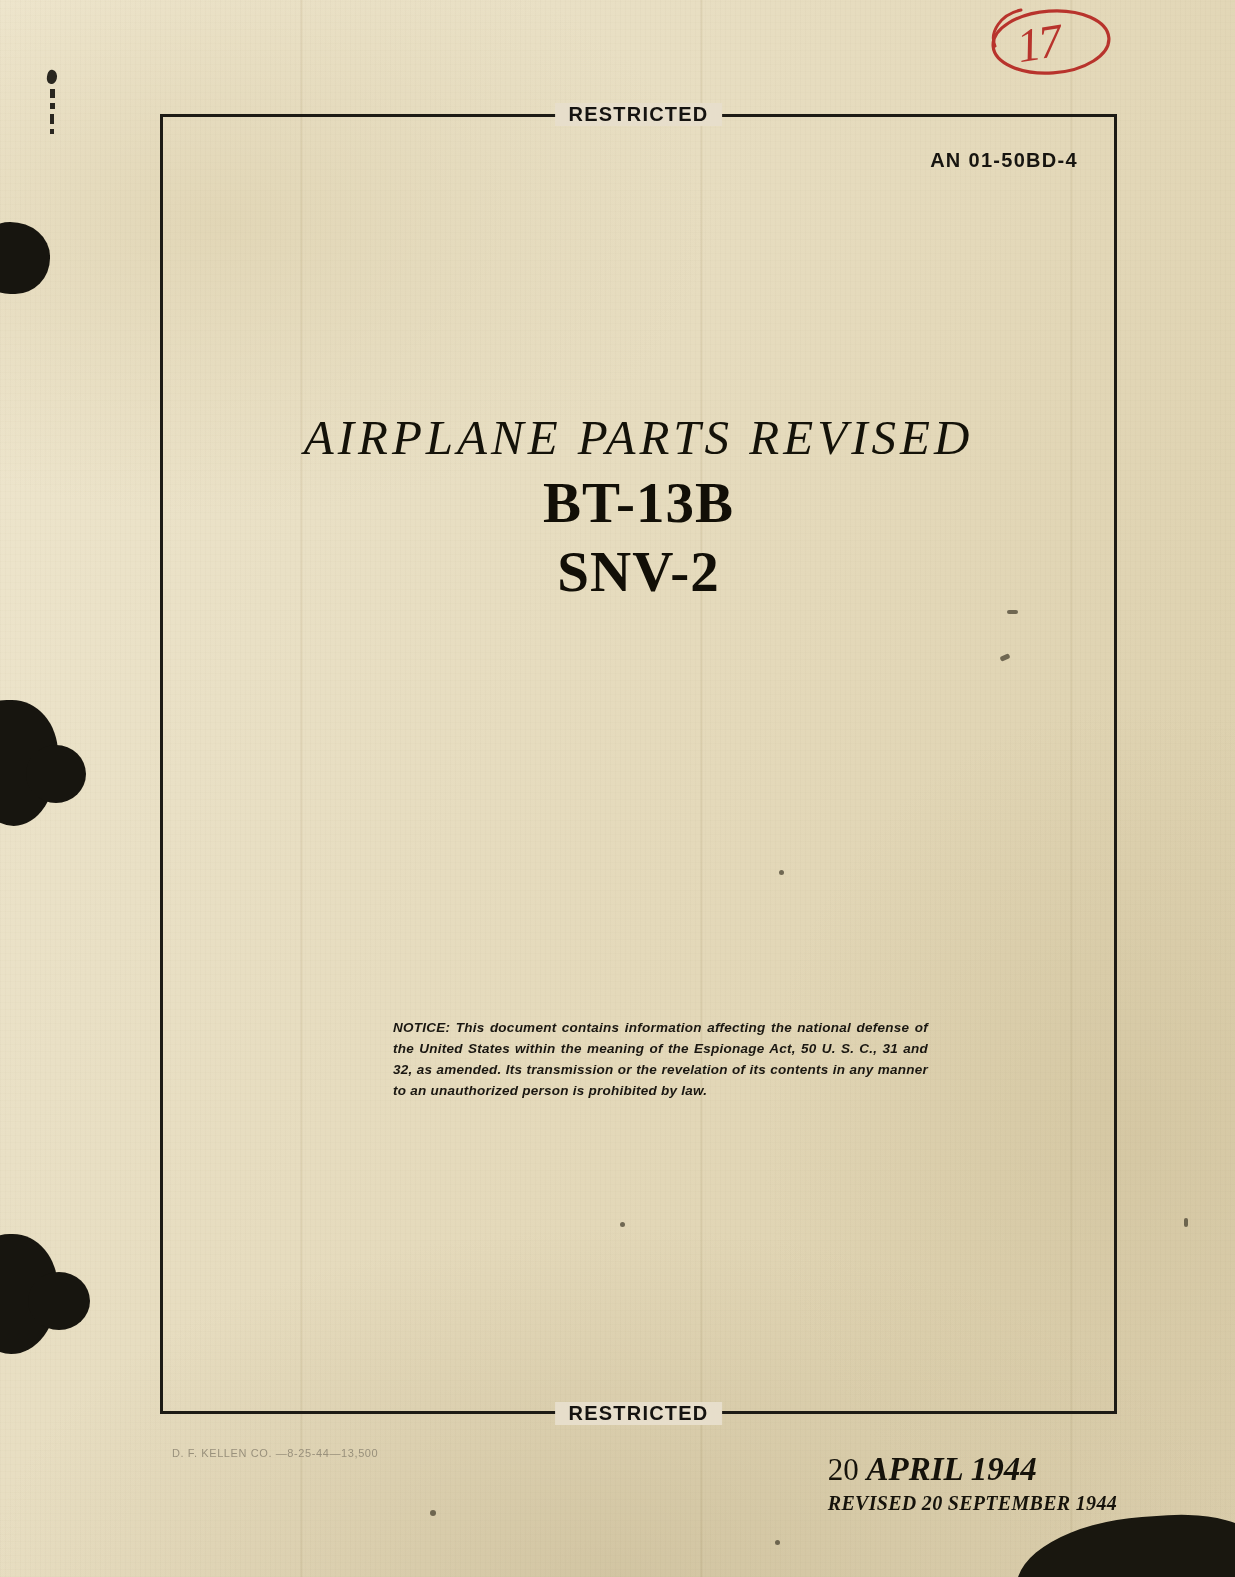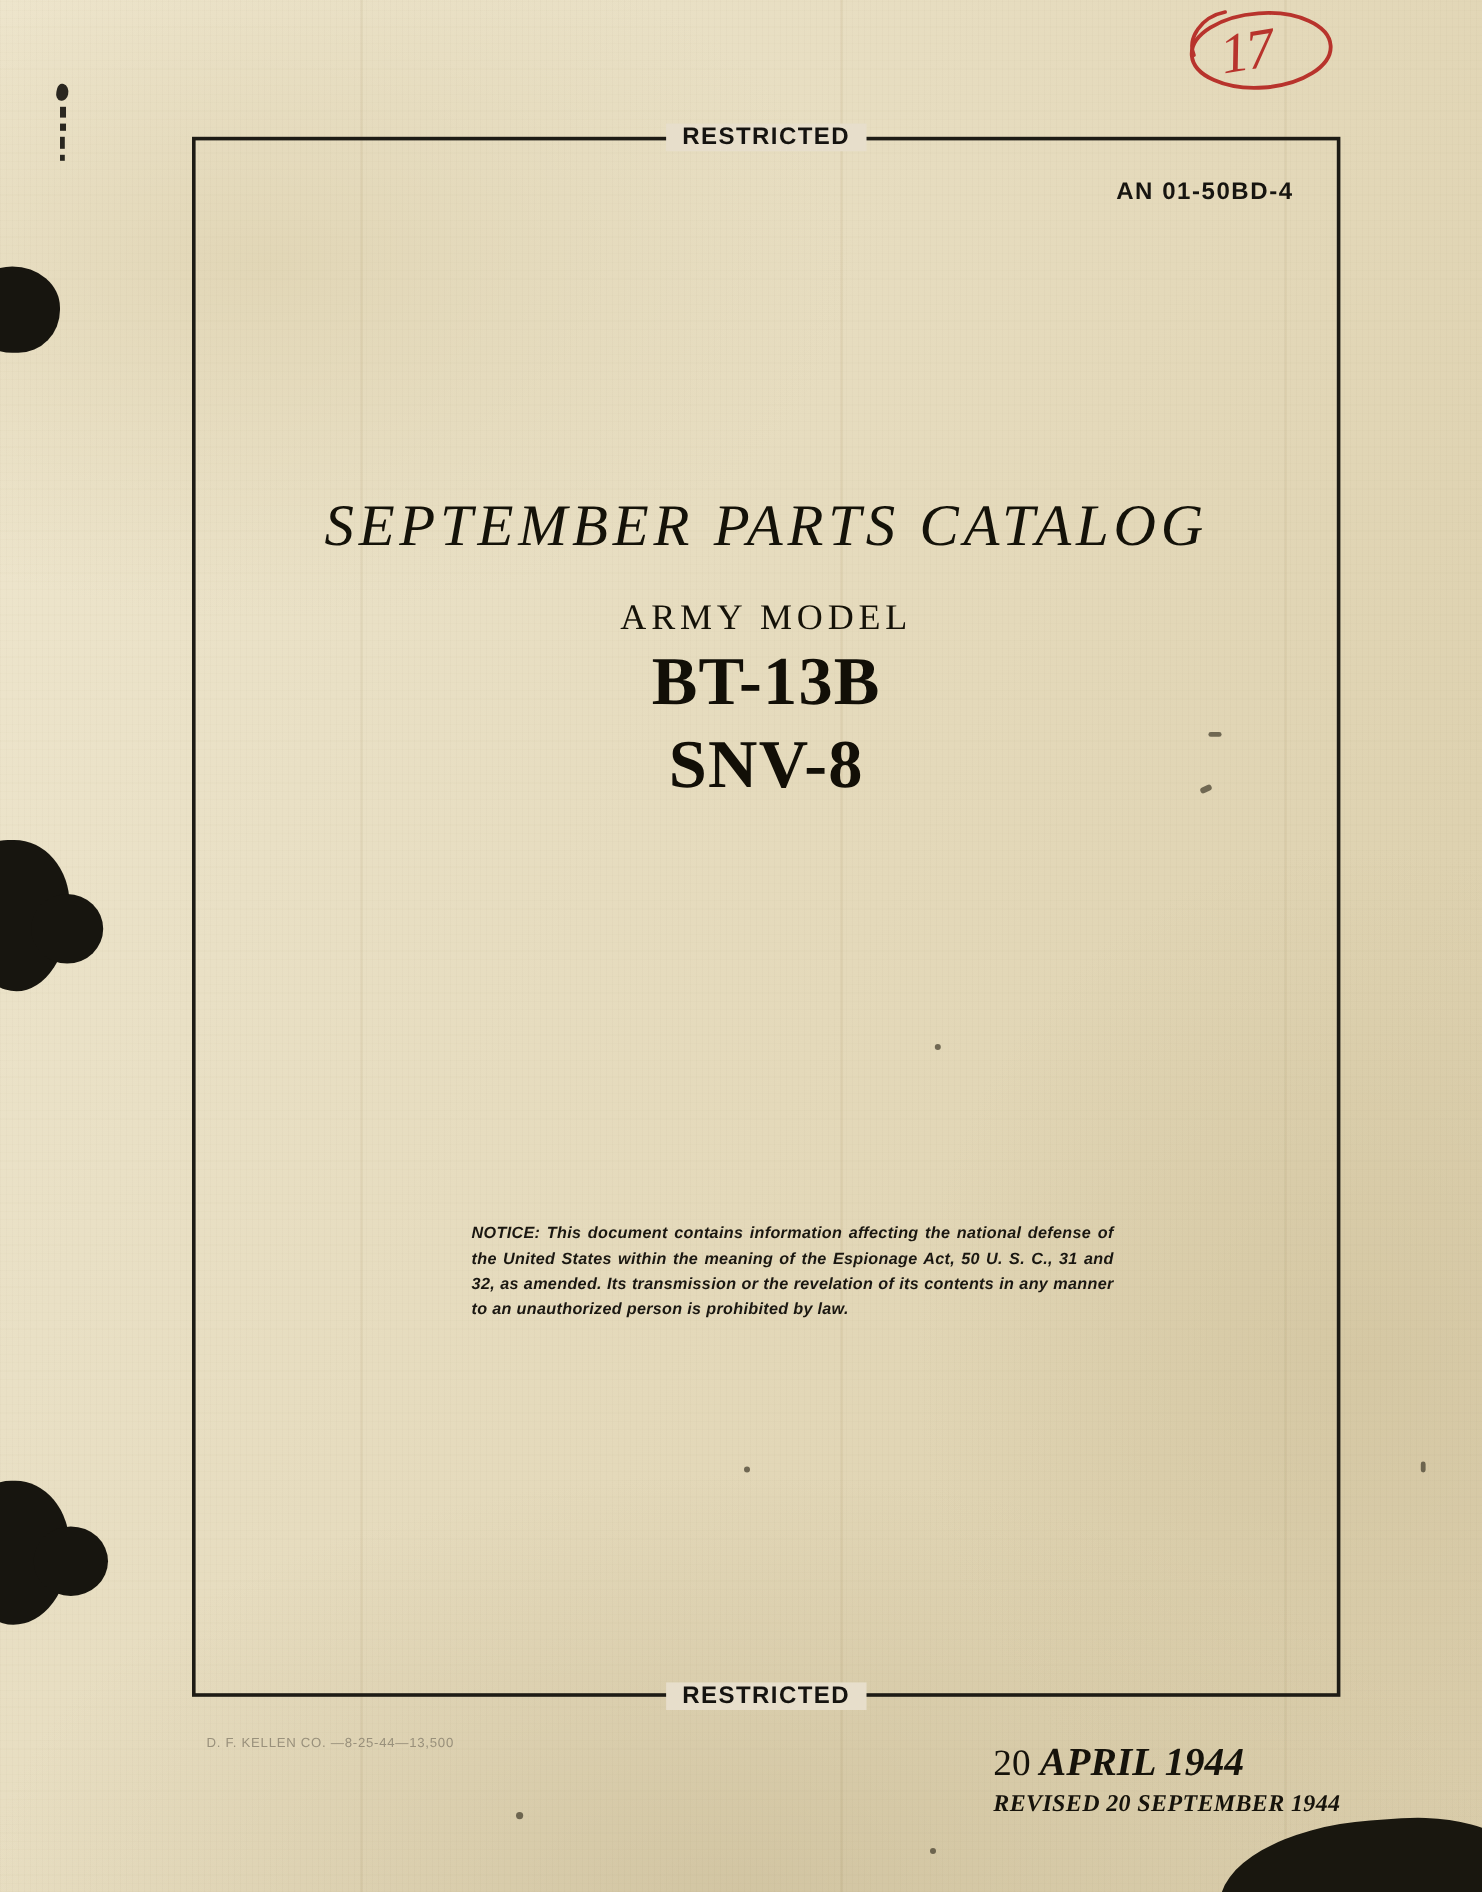--- a/index.html
+++ b/index.html
@@ -308,24 +308,23 @@
   </div>
 
   <div class="frame">
     <div class="frame-inner">
       <div class="restricted top">RESTRICTED</div>
       <div class="restricted bottom">RESTRICTED</div>
 
       <div class="doc-number">AN 01-50BD-4</div>
 
       <div class="title-block">
-        <h1 class="main-title">SEPTEMBER PARTS CATALOG</h1>
-        <div class="model-label">ARMY MODEL</div>
+        <h1 class="main-title">AIRPLANE PARTS REVISED</h1>
         <div class="model-value">BT-13B</div>
-        <div class="model-value">SNV-8</div>
+        <div class="model-value">SNV-2</div>
       </div>
 
       <div class="notice-block">
         <p>NOTICE: This document contains information affecting the national defense of the United States within the meaning of the Espionage Act, 50 U. S. C., 31 and 32, as amended. Its transmission or the revelation of its contents in any manner to an unauthorized person is prohibited by law.</p>
       </div>
     </div>
   </div>
 
   <div class="printer-mark">D. F. KELLEN CO. —8-25-44—13,500</div>
 

